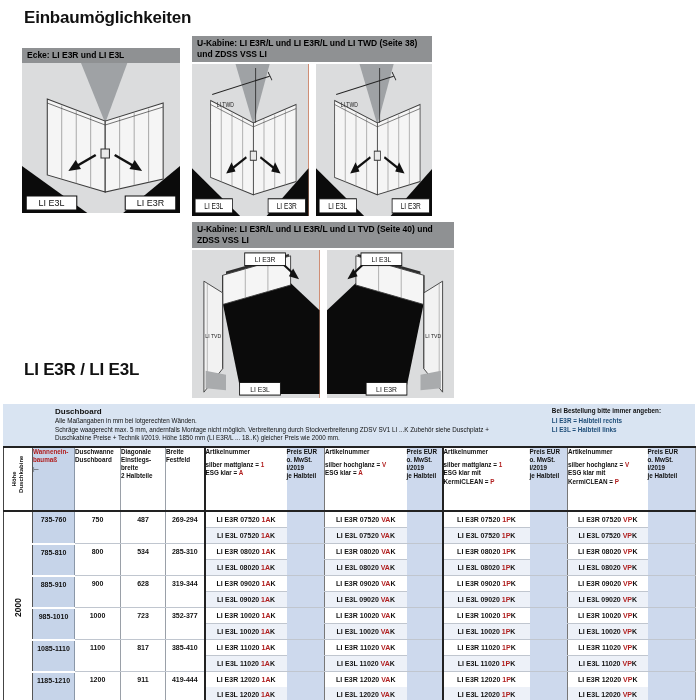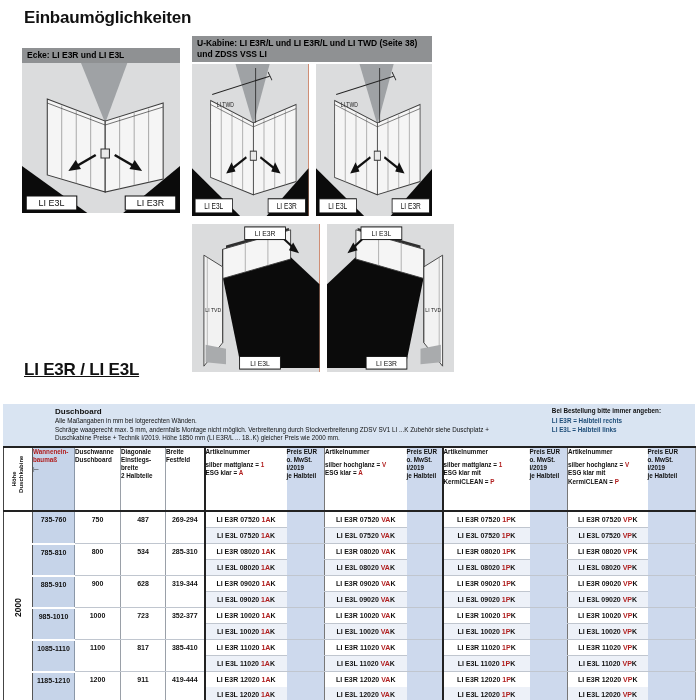--- a/index.html
+++ b/index.html
@@ -155,20 +155,21 @@
   <rect x="4" y="133" width="48" height="14" fill="#fff" stroke="#111" stroke-width="1"></rect>
   <text x="28" y="143.5" font-size="8.5" text-anchor="middle" fill="#111">LI E3L</text>
   <rect x="98" y="133" width="48" height="14" fill="#fff" stroke="#111" stroke-width="1"></rect>
   <text x="122" y="143.5" font-size="8.5" text-anchor="middle" fill="#111">LI E3R</text>
 </svg>
       </div>
   </div>
 </div>
 
 <div class="dblock" style="left:192px;top:222px;width:262px;">
+  <div class="dhead" style="height:22px;">U-Kabine: LI E3R/L und LI E3R/L und LI TVD (Seite 40) und ZDSS VSS LI</div>
   <div class="drow" style="margin-top:2px;">
     <div class="dbody" style="height:148px;">
         <svg viewBox="0 0 150 152" width="100%" height="100%" preserveAspectRatio="none">
   <rect width="150" height="152" fill="#dbdcdd"></rect>
 
   <polygon points="36,54 116,34 150,62 150,148 58,148" fill="#0b0b0b"></polygon>
   <polygon points="40,22 114,4 114,11 40,30" fill="#2e2e2e"></polygon>
   <polygon points="36,26 116,6 116,36 36,56" fill="#f5f5f5" stroke="#3c3c3c" stroke-width="1"></polygon>
   <line x1="62.7" y1="19.3" x2="62.7" y2="49.3" stroke="#8a8a8a" stroke-width="0.7"></line>
   <line x1="89.3" y1="12.7" x2="89.3" y2="42.7" stroke="#8a8a8a" stroke-width="0.7"></line>
@@ -204,21 +205,21 @@
   <rect x="56" y="136" width="48" height="13" fill="#fff" stroke="#111" stroke-width="1"></rect>
           </g>
   <text x="64" y="12.5" font-size="8" text-anchor="middle" fill="#111">LI E3L</text>
   <text x="125" y="90" font-size="6" text-anchor="middle" fill="#222">LI TVD</text>
   <text x="70" y="145.5" font-size="8" text-anchor="middle" fill="#111">LI E3R</text>
 </svg>
       </div>
   </div>
 </div>
 
-<div class="abs h1" style="left:24px;top:360px;text-decoration:underline;">LI E3R / LI E3L</div>
+<div class="abs h1" style="left:24px;top:360px;">LI E3R / LI E3L</div>
 
 <div class="tablewrap">
   <div class="notes">
     <div>
       <div class="notes-title">Duschboard</div>
       <div class="notes-lines">
           <div>Alle Maßangaben in mm bei lotgerechten Wänden.</div>
           <div>Schräge waagerecht max. 5 mm, andernfalls Montage nicht möglich. Verbreiterung durch Stockverbreiterung ZDSV SV1 LI ...K Zubehör siehe Duschplatz +</div>
           <div>Duschkabine Preise + Technik I/2019. Höhe 1850 mm (LI E3R/L ... 18..K) gleicher Preis wie 2000 mm.</div>
         </div>

